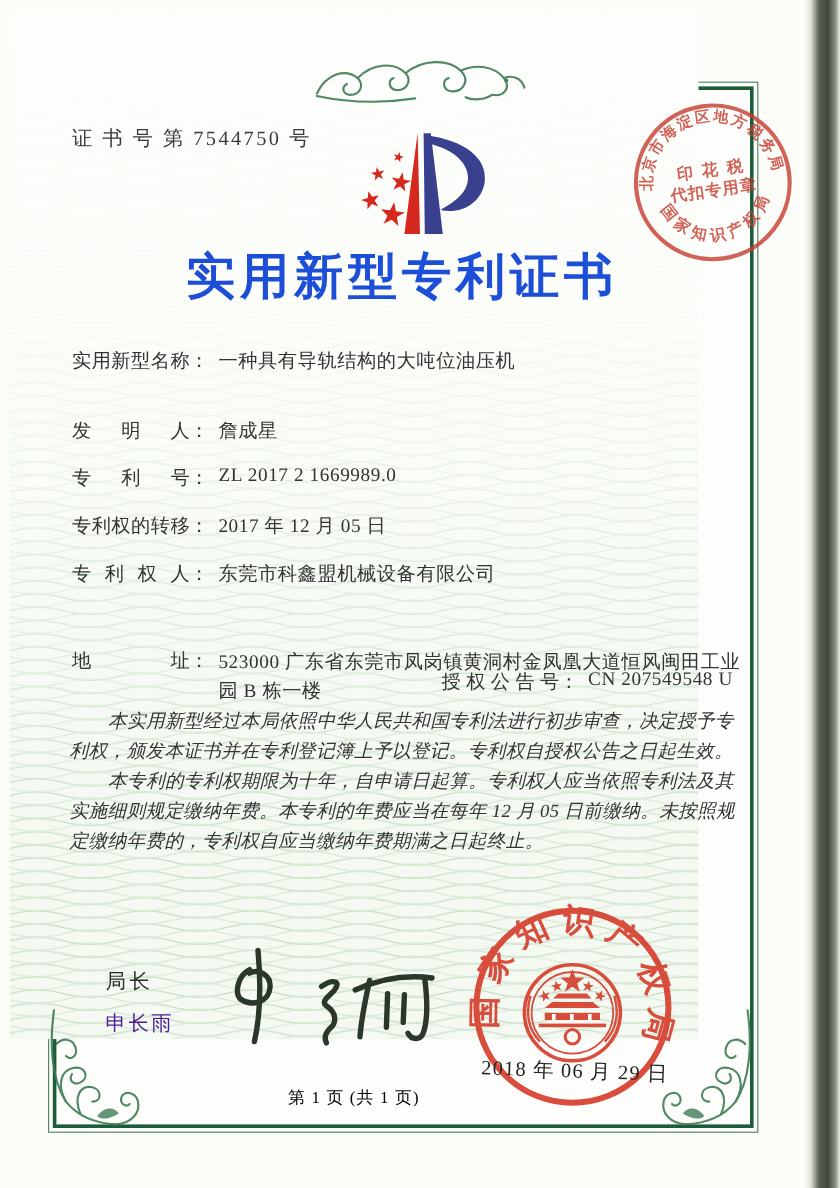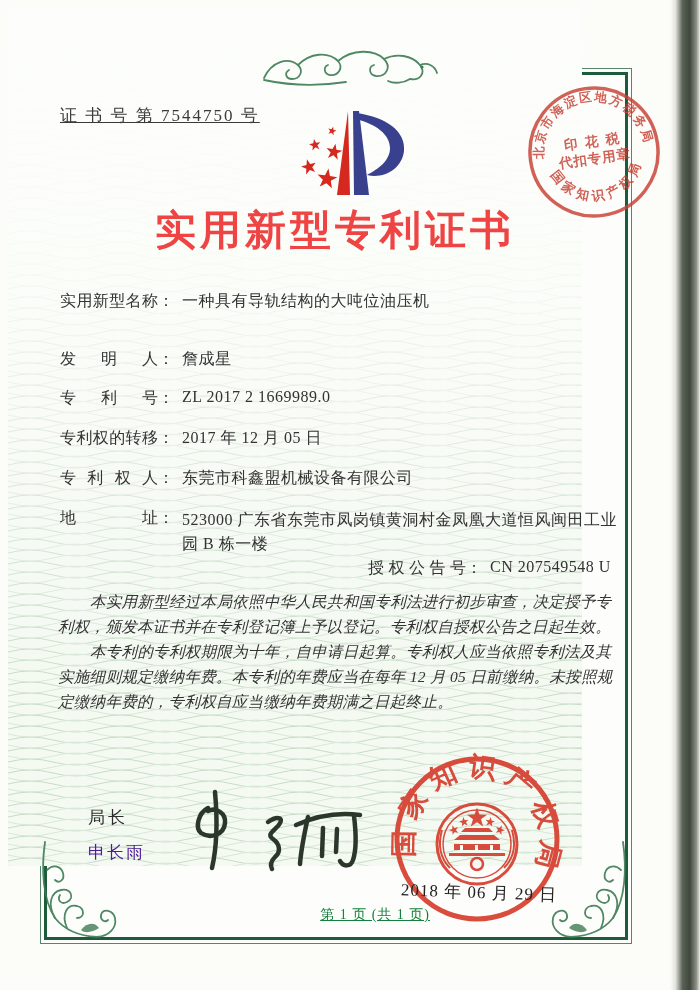--- a/index.html
+++ b/index.html
@@ -13,45 +13,45 @@
 
   
   .cert-border{position:absolute;left:40px;top:68px;width:590px;height:874px;
     border:1px solid #57876a;background:#fdfefb;}
   .cert-border-inner{position:absolute;left:3px;top:3px;right:3px;bottom:3px;border:3px solid #1d5c3b;}
 
   .waves{position:absolute;left:8px;top:8px;width:574px;height:858px;}
   .wave-fade{position:absolute;left:8px;top:8px;width:574px;height:858px;
     background:linear-gradient(to bottom,#fdfefb 0%,rgba(253,254,251,0.85) 30%,rgba(253,254,251,0.35) 55%,rgba(253,254,251,0) 80%);}
 
-  .cert-no{left:60px;top:104px;font-size:17px;letter-spacing:2px;color:#3a3a3a;white-space:nowrap;text-decoration:underline;}
+  .cert-no{left:60px;top:104px;font-size:17px;letter-spacing:2px;color:#3a3a3a;white-space:nowrap;}
   .logo{left:270px;top:98px;}
   .title{left:335px;top:203px;transform:translateX(-50%);font-size:41px;font-weight:700;
-         letter-spacing:4px;color:#ef4444;white-space:nowrap;}
+         letter-spacing:4px;color:#1d4ed8;white-space:nowrap;}
 
   .frow{position:absolute;left:60px;white-space:nowrap;font-size:16px;color:#333;}
   .flabel{display:inline-block;width:98px;text-align:justify;text-align-last:justify;vertical-align:top;}
   .colon{display:inline-block;margin-right:8px;vertical-align:top;}
   .fvalue{letter-spacing:0.5px;}
-  .frow.address{white-space:normal;width:566px;}
+  .frow.address{white-space:normal;width:566px;margin-top:33px;}
   .address .fvalue{display:inline-block;width:442px;vertical-align:top;line-height:24px;}
 
   .body-text{position:absolute;left:58px;top:589px;width:564px;font-size:15.5px;line-height:25px;
              color:#333;font-style:italic;font-family:Liberation Serif, serif;}
   .body-text p{margin:0;text-indent:32px;letter-spacing:0.3px;}
 
   .director{left:88px;top:806px;font-size:17px;letter-spacing:3px;color:#2d2d2d;}
   .signer{left:88px;top:841px;font-size:17px;letter-spacing:2px;color:#4c1d95;}
   .signature{left:168px;top:780px;}
 
   .seal{left:388px;top:752px;}
   .seal-date{left:401px;top:881px;font-size:17px;color:#232323;letter-spacing:1px;
              transform:rotate(2deg);white-space:nowrap;}
-  .page-footer{left:240px;top:906px;width:190px;text-align:right;font-size:14px;
-               letter-spacing:1px;color:#15803d;text-decoration:underline;}
+  .page-footer{left:240px;top:906px;width:190px;text-align:left;font-size:14px;
+               letter-spacing:1px;color:#000000;}
   .tax-stamp{left:526px;top:84px;}
   .dragon{left:262px;top:49px;}
   .flourish-left{left:37px;top:840px;}
   .flourish-right{left:547px;top:840px;transform:scaleX(-1);}
 </style>
 </head>
 <body>
 
 <div class="page">
 

